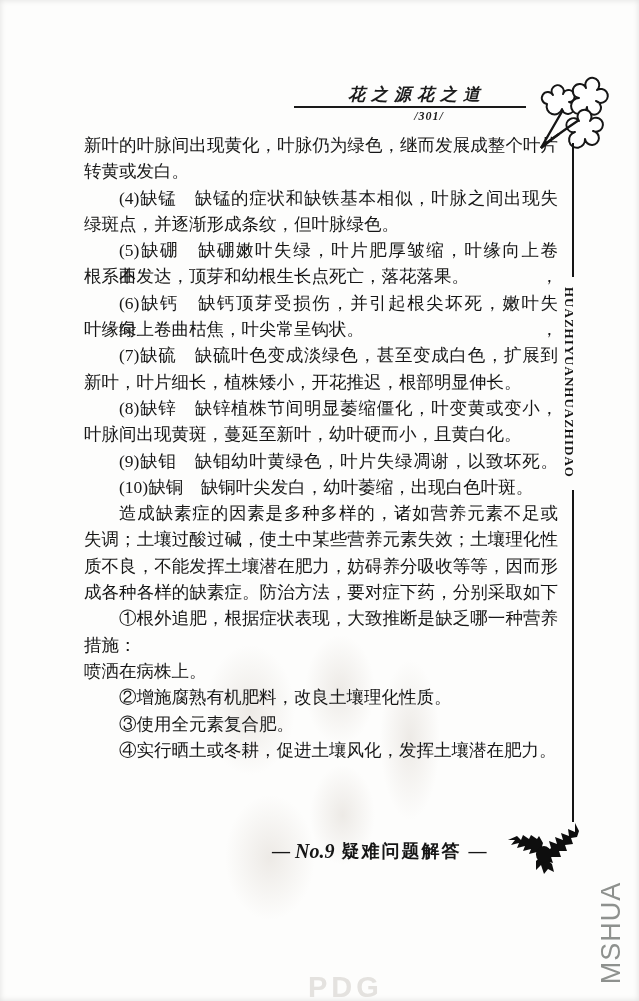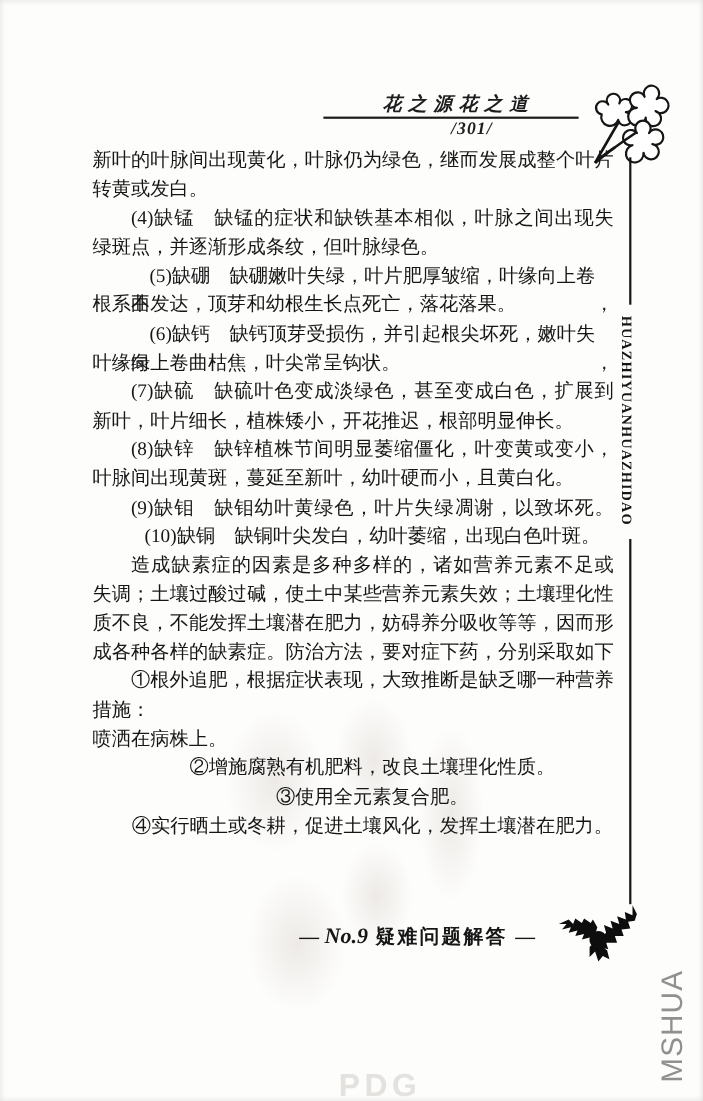--- a/index.html
+++ b/index.html
@@ -17,21 +17,21 @@
     position:absolute;left:348px;top:83px;
     font-size:17px;font-weight:bold;font-style:italic;
     letter-spacing:6px;white-space:nowrap;
   }
   .hdr-rule{
     position:absolute;left:294px;top:106px;width:232px;height:2px;
     background:#1a1a1a;
   }
   .hdr-pagenum{
     position:absolute;left:398px;top:109px;width:62px;
-    font-size:16px;font-style:italic;font-weight:bold;
+    font-size:12px;font-style:italic;font-weight:bold;
     text-align:center;letter-spacing:1px;white-space:nowrap;
   }
   .flower{position:absolute;left:533px;top:76px;}
   
   .vrule{position:absolute;left:572px;width:2px;background:#151515;}
   .vrule.seg1{top:143px;height:134px;}
   .vrule.seg2{top:490px;height:332px;}
   .side-text{
     position:absolute;left:561px;top:287px;height:198px;
     writing-mode:vertical-rl;text-orientation:sideways;
@@ -44,21 +44,21 @@
     position:absolute;left:84px;top:132px;width:474px;
     font-size:17.5px;font-weight:400;color:#161616;
   }
   .body-text .line{
     height:26.3px;line-height:26.3px;white-space:nowrap;overflow:visible;
   }
   .body-text .line.fill{
     text-align:justify;text-align-last:justify;white-space:normal;
     word-break:break-all;
   }
-  .body-text .line.indent{padding-left:35px;text-align:center;}
+  .body-text .line.indent{padding-left:35px;}
   
   .footer{
     position:absolute;left:272px;top:839px;height:24px;
     display:flex;align-items:center;gap:7px;white-space:nowrap;
     font-size:18px;color:#161616;
   }
   .footer .dash{font-weight:bold;letter-spacing:-2px;}
   .footer .series{font-style:italic;font-weight:bold;font-size:20px;}
   .footer .ftitle{font-weight:700;letter-spacing:2px;font-size:18px;}
   .leaf{position:absolute;left:503px;top:810px;}

